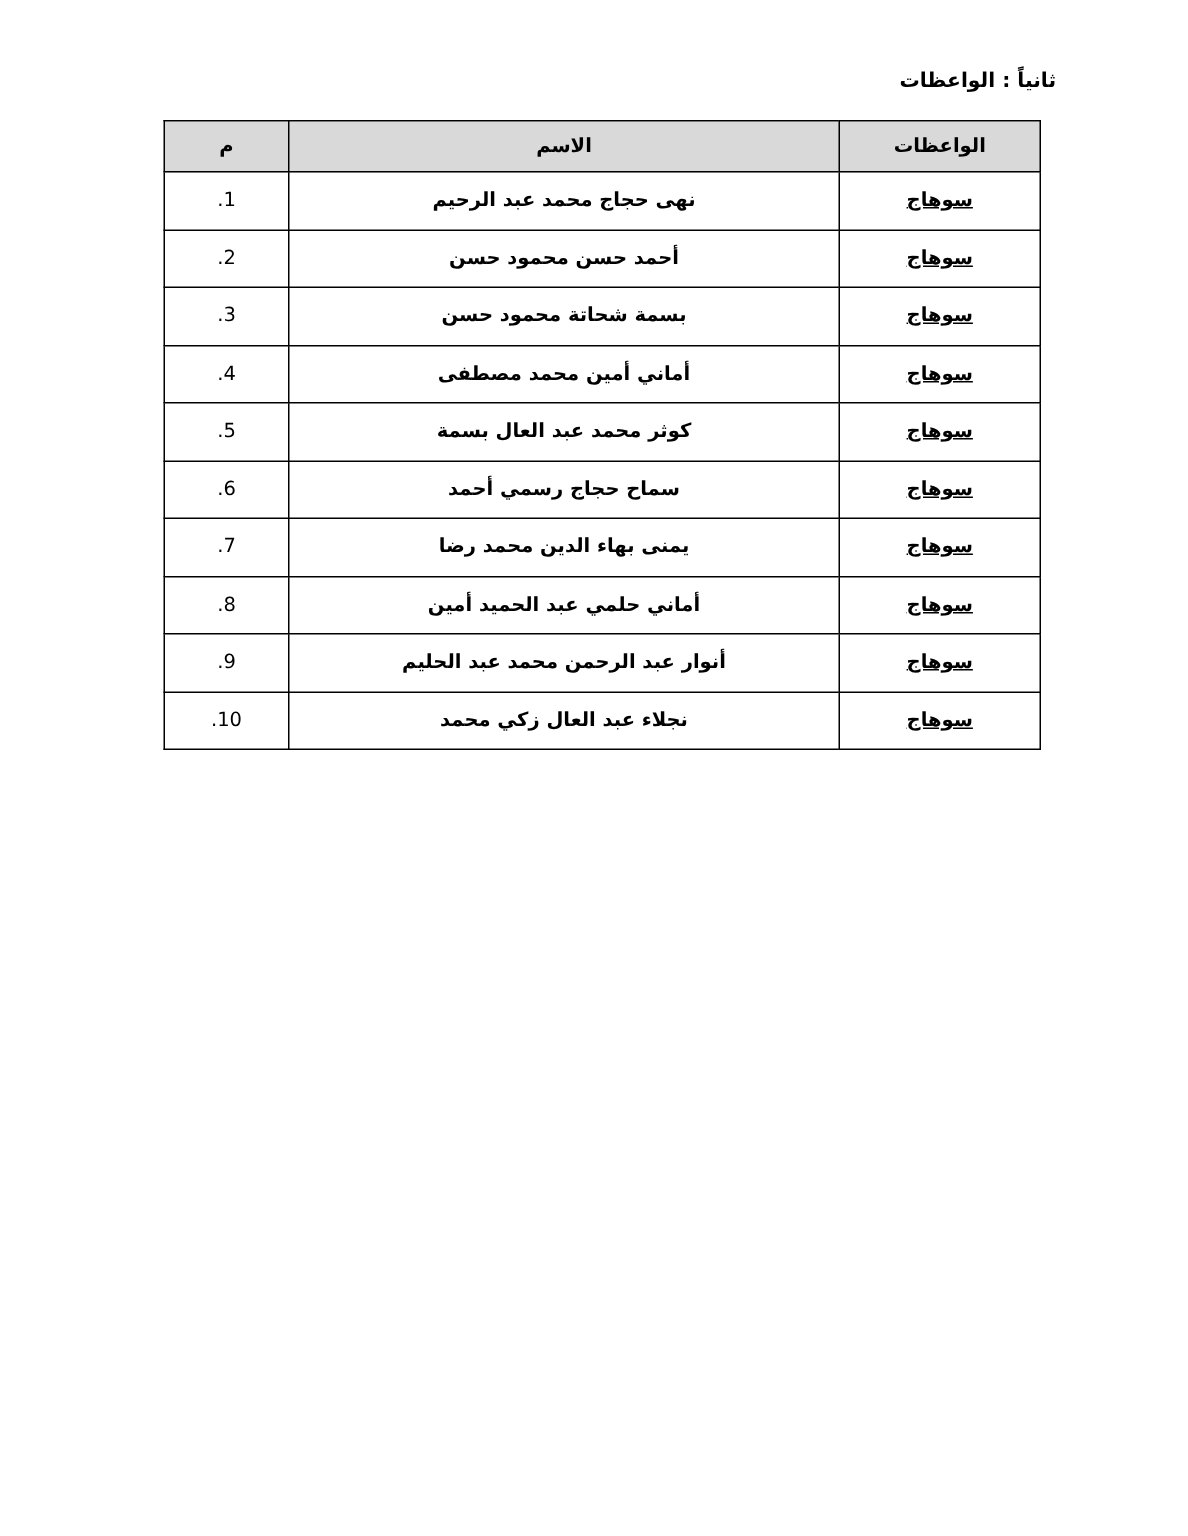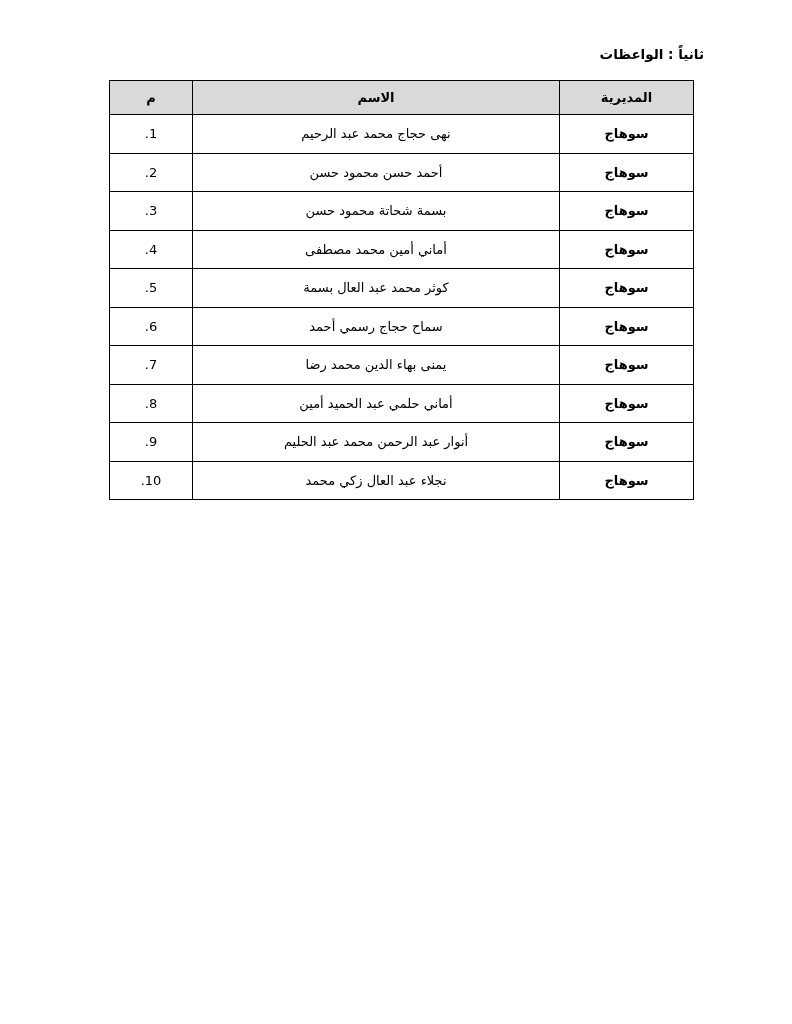--- a/index.html
+++ b/index.html
@@ -57,26 +57,27 @@
     background: #d9d9d9;
     font-weight: bold;
     font-size: 13px;
     height: 33px;
   }
   col.col-dir { width: 134px; }
   col.col-name { width: 367px; }
   col.col-num { width: 83px; }
 
   td.cell-name {
-    font-weight: normal;
+    font-weight: bold;
     font-size: 13.5px;
   }
   td.cell-dir {
     font-weight: bold;
     font-size: 13.5px;
+    text-decoration: underline;
   }
   td.cell-num {
     font-weight: normal;
     font-size: 13px;
     direction: ltr;
     text-align: center;
   }
 </style>
 </head>
 <body>
@@ -87,21 +88,21 @@
 
   <div class="table-wrap">
     <table class="roster">
       <colgroup>
         <col class="col-dir">
         <col class="col-name">
         <col class="col-num">
       </colgroup>
       <thead>
         <tr>
-          <th>المديرية</th>
+          <th>الواعظات</th>
           <th>الاسم</th>
           <th>م</th>
         </tr>
       </thead>
       <tbody id="roster-body">
           <tr>
             <td class="cell-dir">سوهاج</td>
             <td class="cell-name">نهى حجاج محمد عبد الرحيم</td>
             <td class="cell-num">.1</td>
           </tr>

